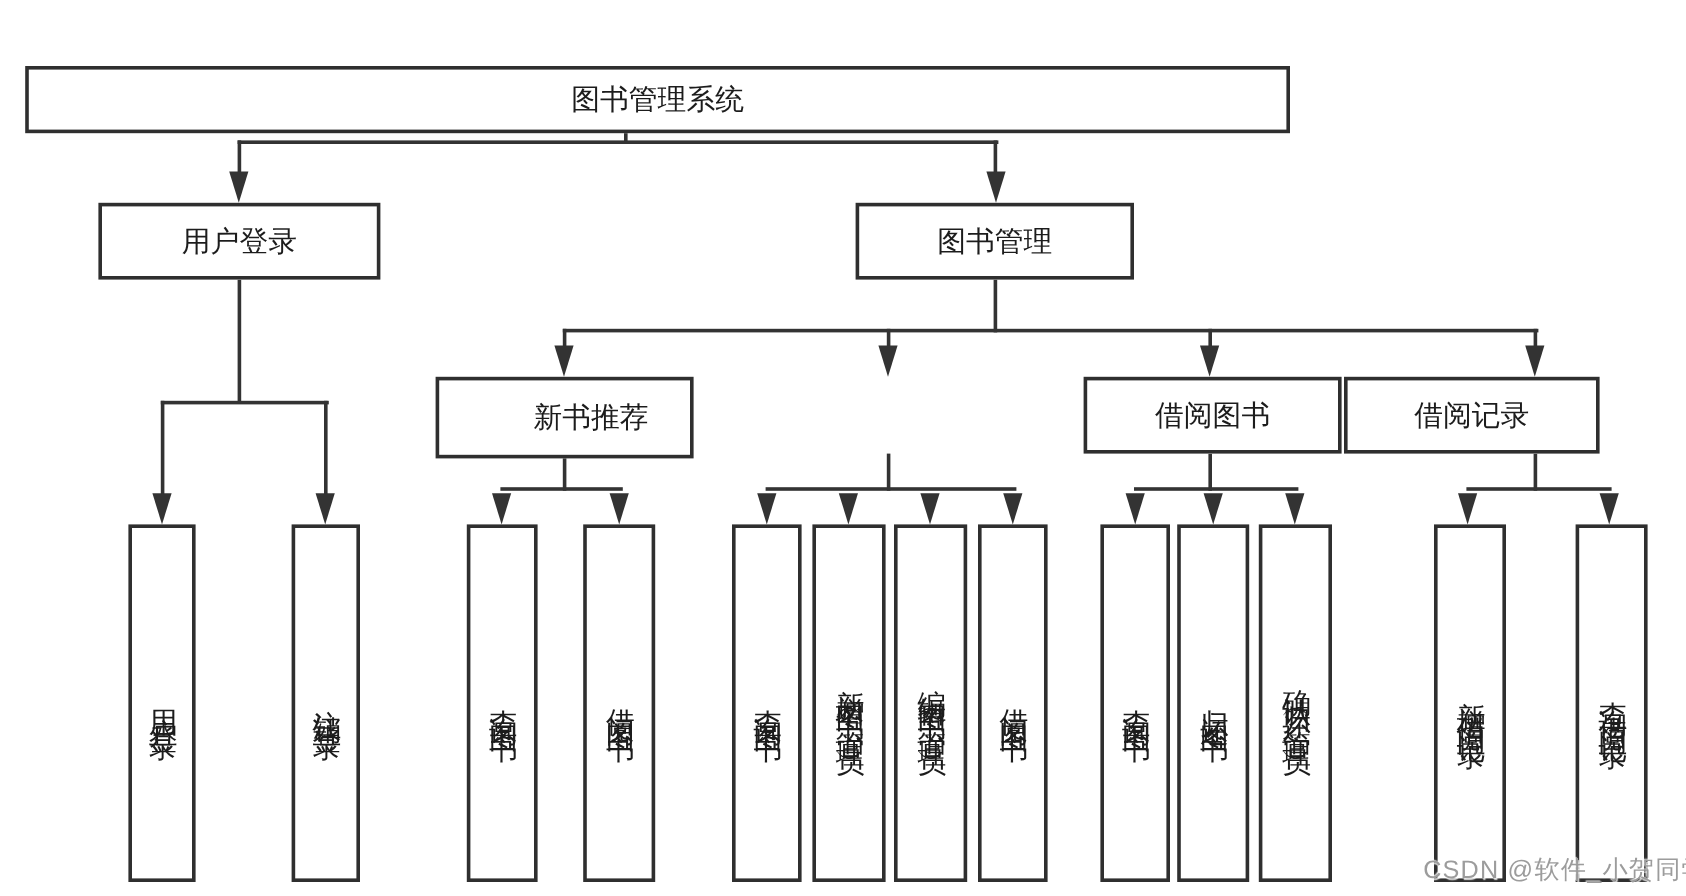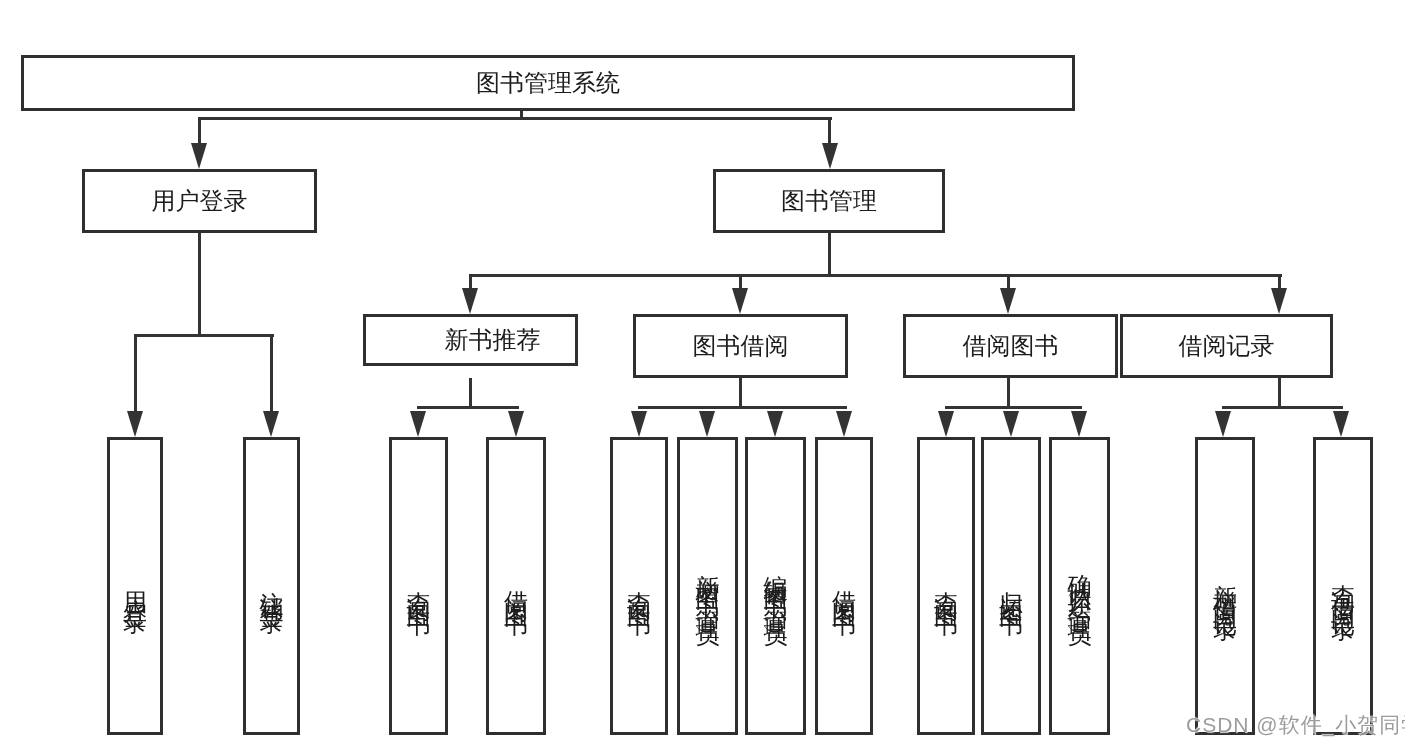--- a/index.html
+++ b/index.html
@@ -98,22 +98,21 @@
   <div class="vline" style="left:1278px;top:378px;height:31px;"></div>
   <div class="hline" style="left:1222px;top:406px;width:121px;"></div>
   <div class="arrow" style="left:1215px;top:411px;"></div>
   <div class="arrow" style="left:1333px;top:411px;"></div>
 
   <div class="box" style="left:21px;top:13px;width:1054px;height:56px;margin-top:42px;">图书管理系统</div>
 
   <div class="box" style="left:82px;top:169px;width:235px;height:64px;">用户登录</div>
   <div class="box" style="left:713px;top:169px;width:232px;height:64px;">图书管理</div>
 
-  <div class="box" style="left:363px;top:314px;width:215px;height:52px;padding-left:44px;">新书推荐</div>
-  <div class="box" style="left:633px;top:314px;width:215px;height:64px;">图书借阅</div>
+  <div class="box" style="left:363px;top:314px;width:215px;height:68px;padding-left:44px;">新书推荐</div>
   <div class="box" style="left:903px;top:314px;width:215px;height:64px;">借阅图书</div>
   <div class="box" style="left:1120px;top:314px;width:213px;height:64px;">借阅记录</div>
 
   <div class="box vbox" style="left:107px;top:437px;width:56px;height:298px;">用户登录</div>
   <div class="box vbox" style="left:243px;top:437px;width:57px;height:298px;">注销登录</div>
 
   <div class="box vbox" style="left:389px;top:437px;width:59px;height:298px;">查询图书</div>
   <div class="box vbox" style="left:486px;top:437px;width:60px;height:298px;">借阅图书</div>
 
   <div class="box vbox" style="left:610px;top:437px;width:58px;height:298px;">查询图书</div>

